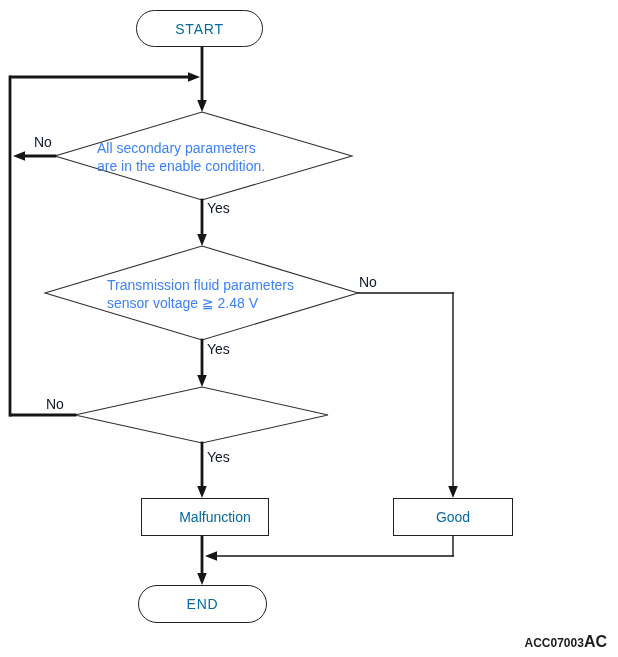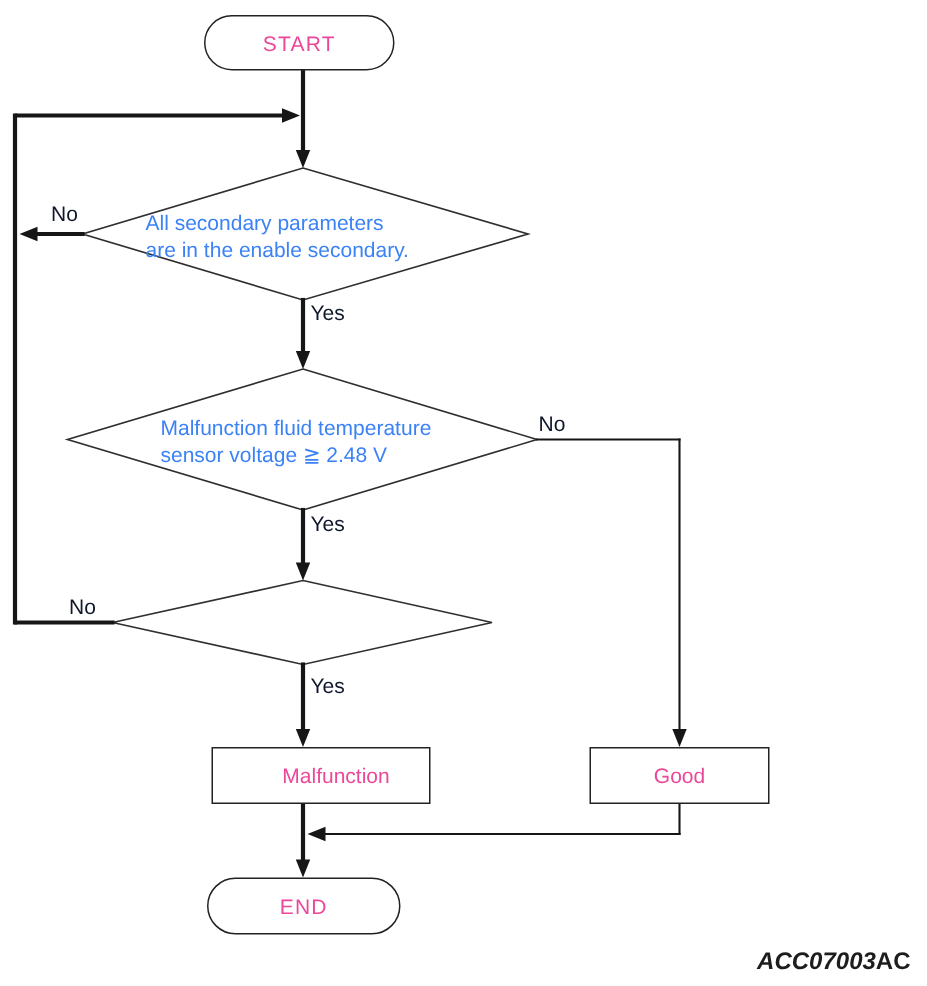--- a/index.html
+++ b/index.html
@@ -24,21 +24,21 @@
     height: 657px;
   }
   .node {
     position: absolute;
     box-sizing: border-box;
     display: flex;
     align-items: center;
     justify-content: center;
     background: #ffffff;
     font-size: 14px;
-    color: #ec4899;
+    color: #0369a1;
     z-index: 2;
   }
   .stadium {
     border: 1.4px solid #222222;
     border-radius: 19px;
     letter-spacing: 0.8px;
   }
   .box {
     border: 1.2px solid #222222;
   }
@@ -59,21 +59,21 @@
   }
   .figcode {
     position: absolute;
     top: 633px;
     right: 11px;
     font-weight: bold;
     color: #1d1d1d;
     z-index: 2;
     white-space: nowrap;
   }
-  .figcode .main { font-size: 16px; font-style: italic; }
+  .figcode .main { font-size: 12px; }
   .figcode .suffix { font-size: 16px; }
   svg line.flow {
     stroke: #161616;
     stroke-width: 2.8;
     stroke-linecap: square;
   }
   svg line.thin {
     stroke: #161616;
     stroke-width: 1.4;
     stroke-linecap: square;
@@ -122,39 +122,39 @@
     <polygon class="arrow" points="453,498 448.2,486 457.8,486"></polygon>
     <polygon class="arrow" points="202,498 197.2,486 206.8,486"></polygon>
     <polygon class="arrow" points="202,585 197.2,573 206.8,573"></polygon>
     <polygon class="arrow" points="205,556 217,551.2 217,560.8"></polygon>
   </svg>
 
   <div class="node stadium" style="left:136px; top:10px; width:127px; height:37px;">
     <span>START</span>
   </div>
 
-  <div class="node box" style="left:141px; top:498px; width:146px; height:38px;padding-left:20px;">
+  <div class="node box" style="left:141px; top:498px; width:128px; height:38px;padding-left:20px;">
     <span>Malfunction</span>
   </div>
 
   <div class="node stadium" style="left:138px; top:585px; width:129px; height:38px;">
     <span>END</span>
   </div>
 
   <div class="node box" style="left:393px; top:498px; width:120px; height:38px;">
     <span>Good</span>
   </div>
 
   <div class="dtext" style="left:97px; top:139px; width:212px; line-height:18px; text-align:left;">
     <div>All secondary parameters</div>
-    <div>are in the enable secondary.</div>
+    <div>are in the enable condition.</div>
   </div>
 
   <div class="dtext" style="left:107px; top:276px; width:212px; line-height:18px; text-align:left;">
-    <div>Malfunction fluid temperature</div>
+    <div>Transmission fluid parameters</div>
     <div>sensor voltage ≧ 2.48 V</div>
   </div>
 
   <div class="dtext" style="left:102px; top:402px; width:200px; line-height:17px; text-align:center;">
   </div>
 
   <span class="lbl" style="left:34px; top:134px;">No</span>
   <span class="lbl" style="left:207px; top:200px;">Yes</span>
   <span class="lbl" style="left:359px; top:274px;">No</span>
   <span class="lbl" style="left:207px; top:341px;">Yes</span>

